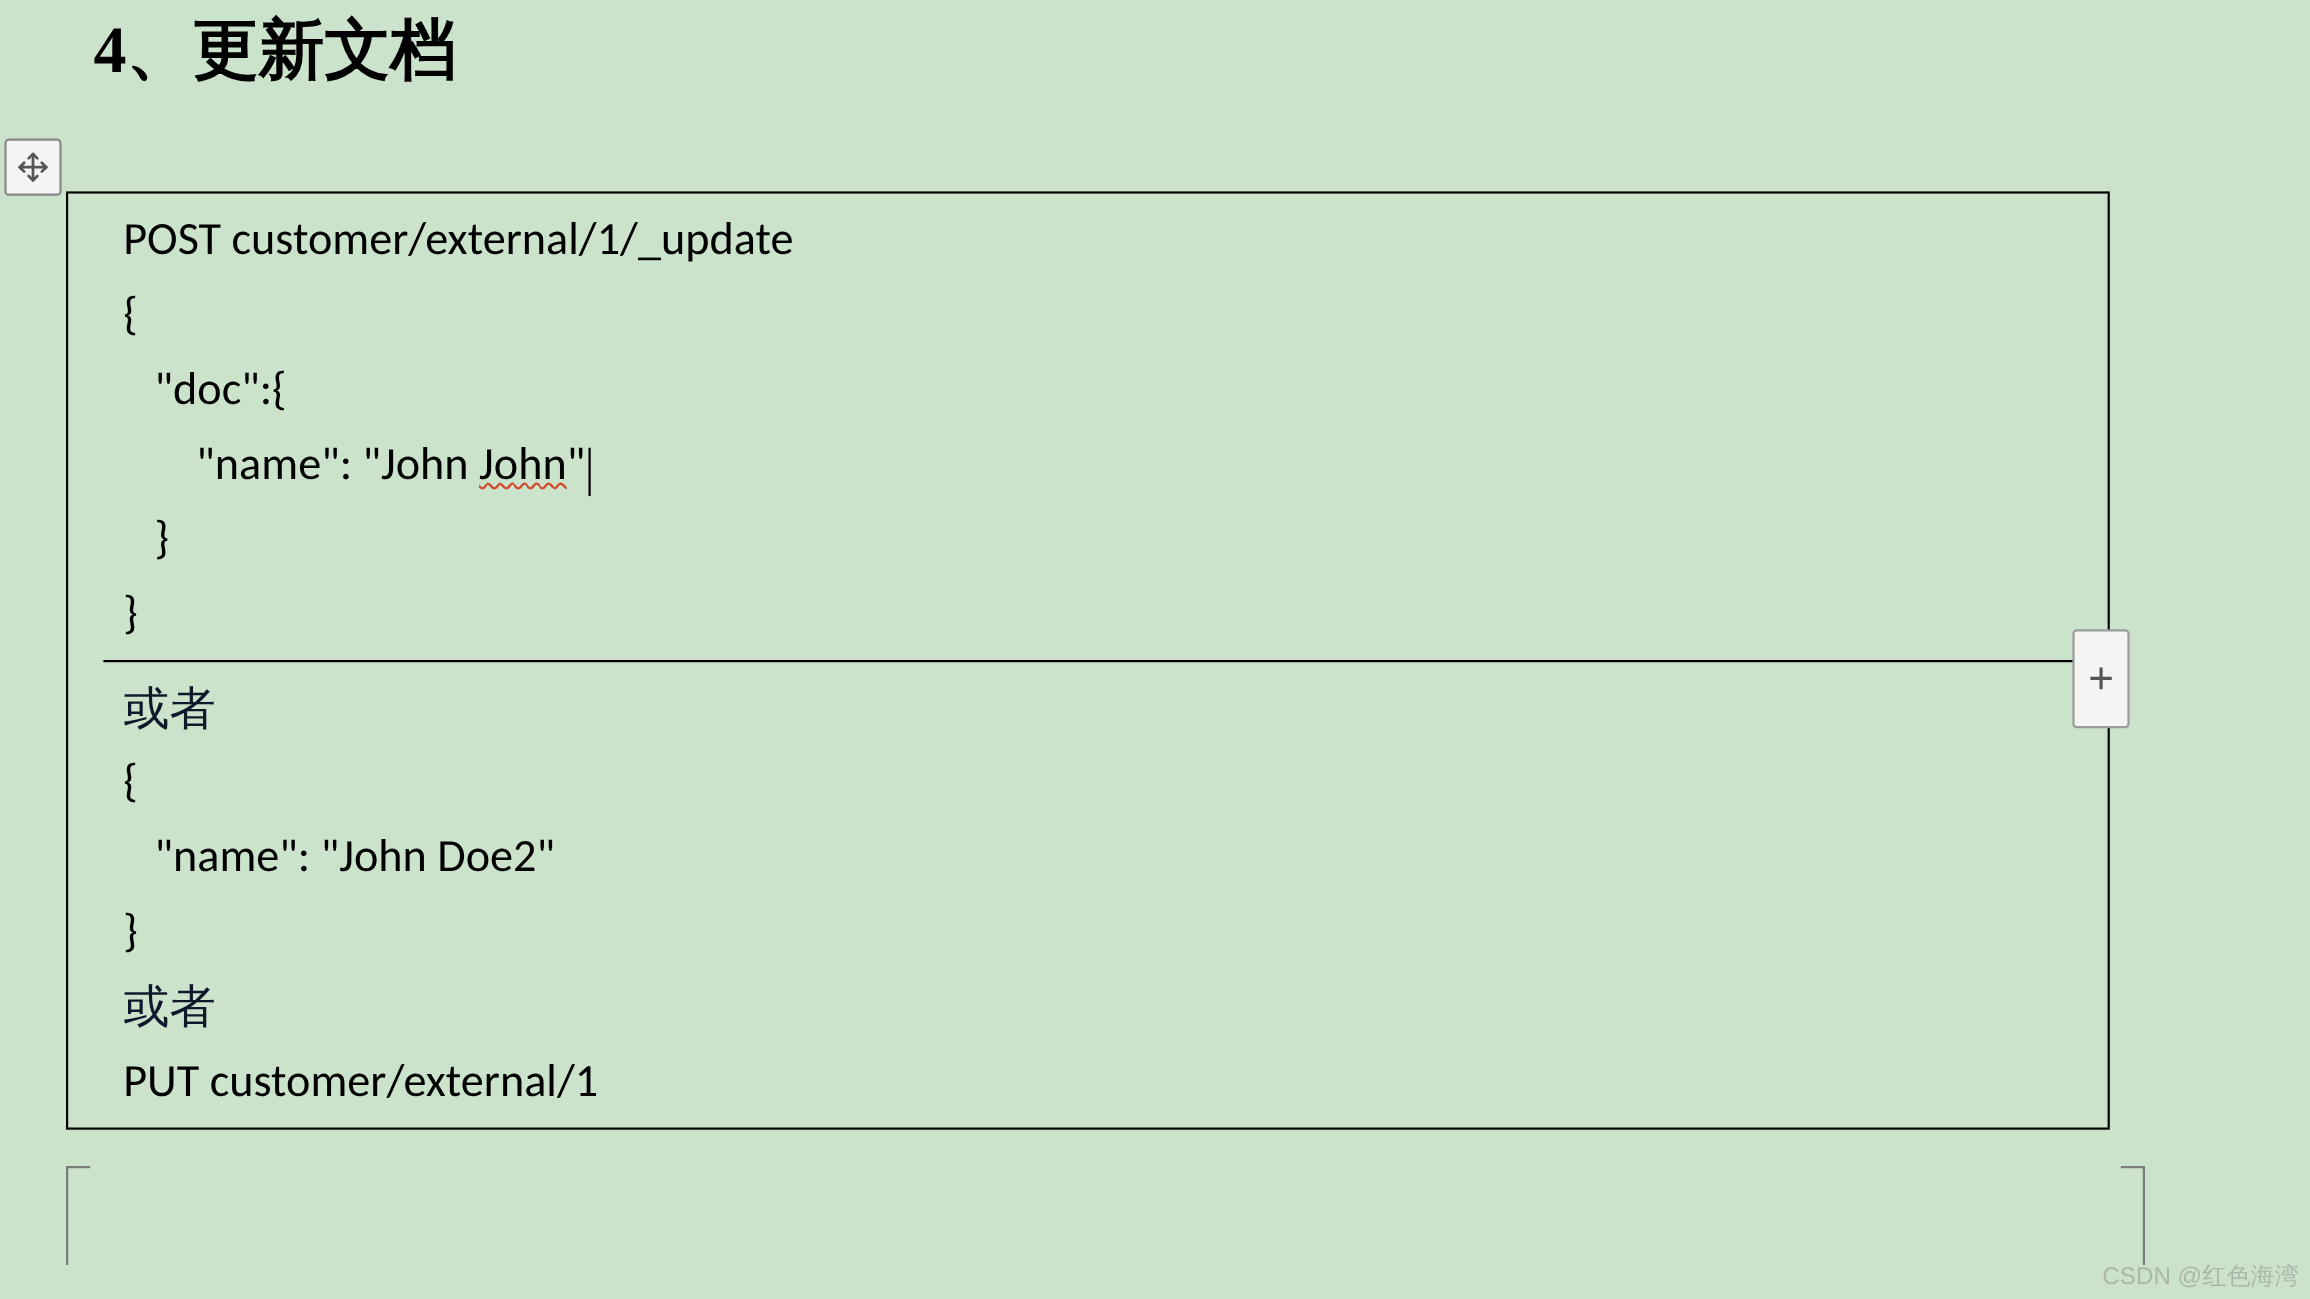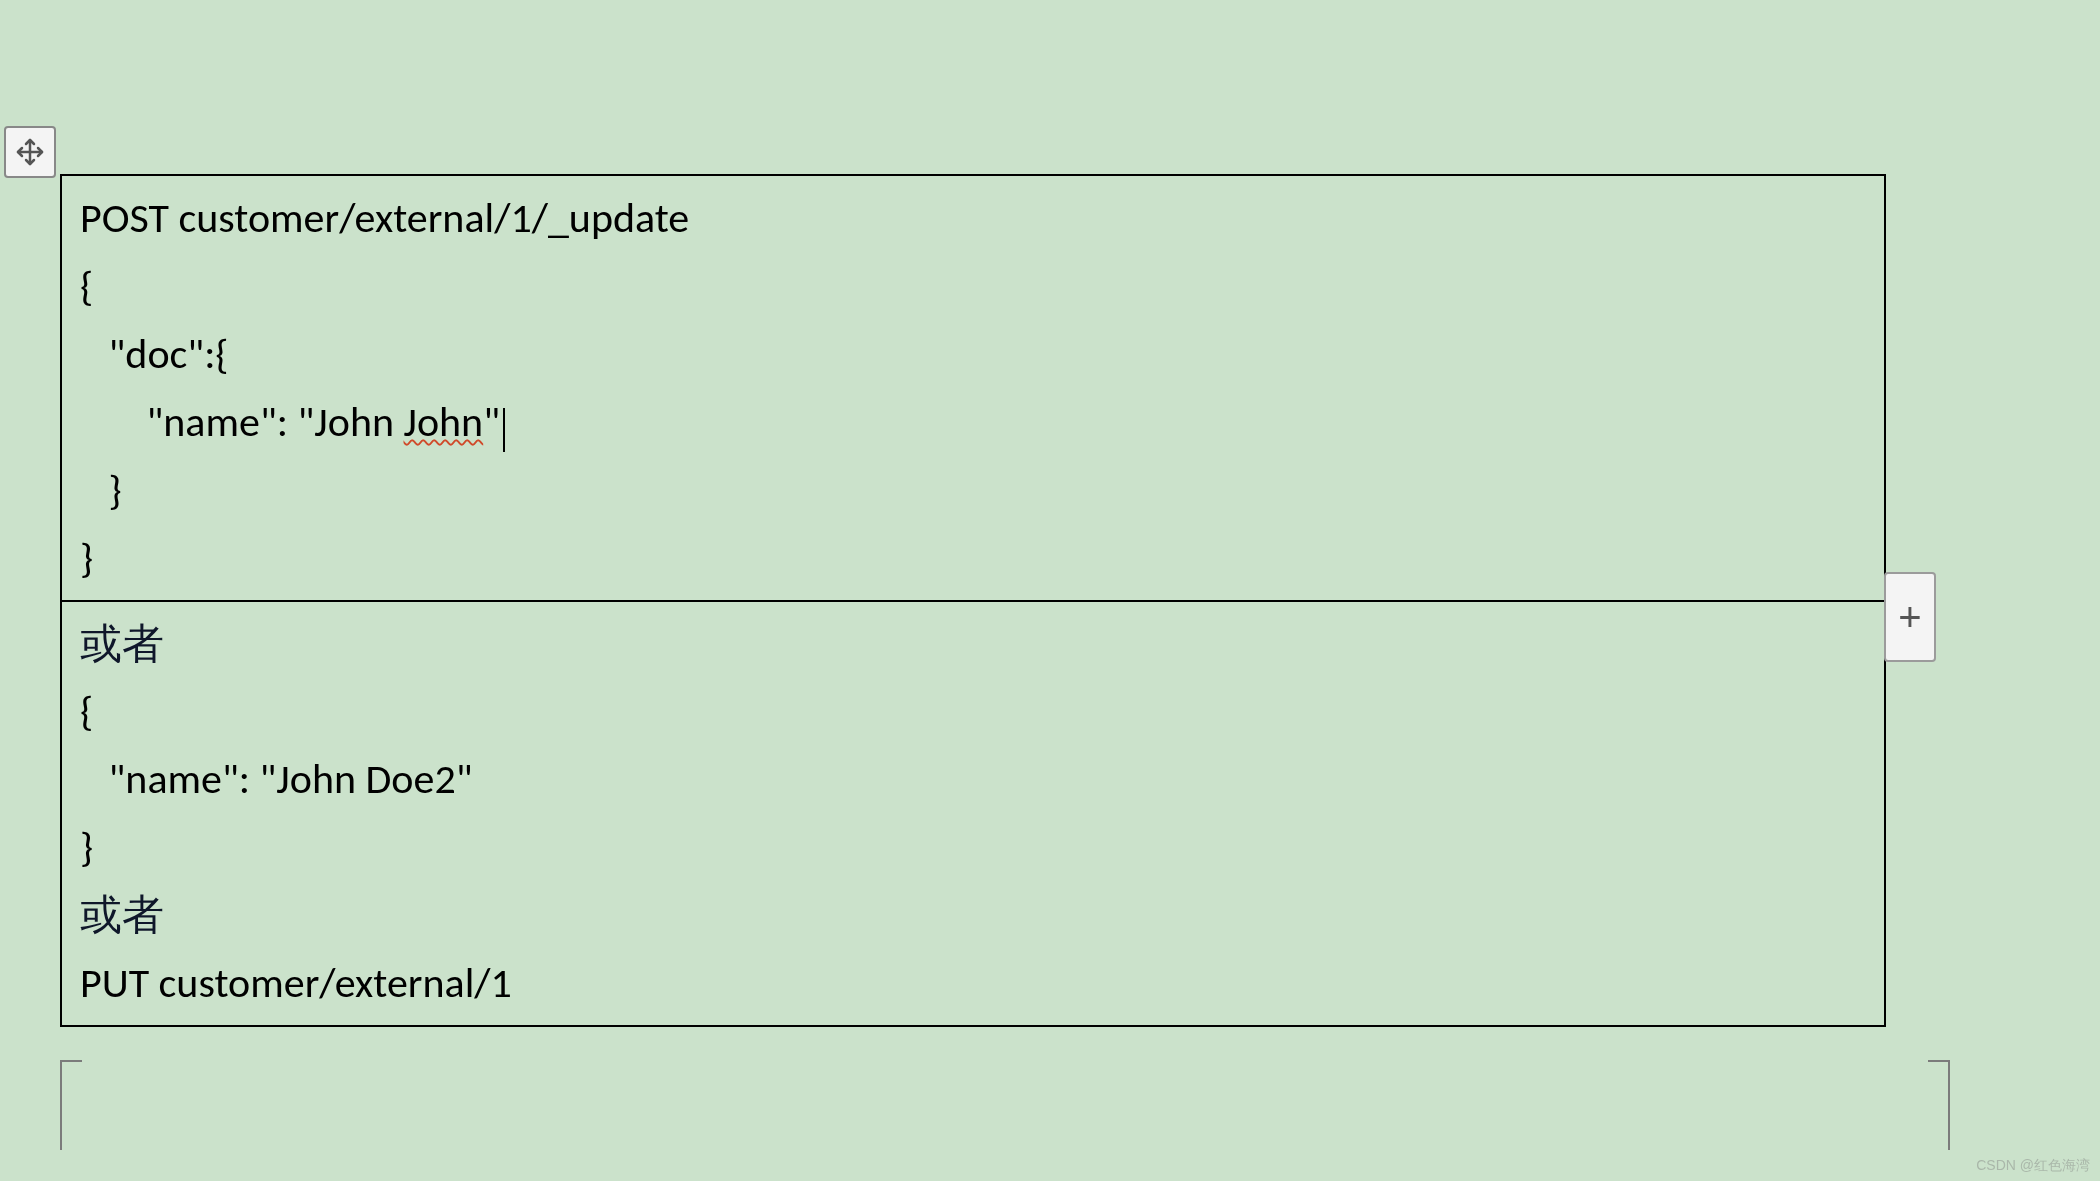--- a/index.html
+++ b/index.html
@@ -41,20 +41,21 @@
   .move-handle svg { width: 32px; height: 32px; }
   .move-handle line, .move-handle polyline {
     stroke: #555; stroke-width: 2.5; fill: none; stroke-linecap: round; stroke-linejoin: round;
   }
   .table {
     position: absolute;
     left: 60px;
     top: 174px;
     width: 1822px;
     border: 2px solid #000;
+    padding-left: 32px;
   }
   .cell {
     border-bottom: 2px solid #000;
     padding: 8px 18px 8px 18px;
     box-sizing: border-box;
   }
   .cell:last-child { border-bottom: none; }
   .code-line {
     font-family: Calibri, Arial, sans-serif;
     font-size: 42px;
@@ -128,29 +129,30 @@
   }
   .corner-br::after {
     content:"";
     position:absolute; right:0; top:0; width:22px; height:2px; background:#7b7b7b;
   }
   .watermark {
     position: absolute;
     right: 10px;
     bottom: 6px;
     font-family: "Microsoft YaHei", Arial, sans-serif;
-    font-size: 14px;
+    font-size: 22px;
     color: rgba(120,120,120,0.4);
   }
 </style>
 </head>
 <body>
 
 <div class="page">
 
+  <div class="heading">4、更新文档</div>
 
   <div class="move-handle">
     <svg viewBox="0 0 32 32">
       <line x1="16" y1="4" x2="16" y2="28"></line>
       <line x1="4" y1="16" x2="28" y2="16"></line>
       <polyline points="12,8 16,4 20,8"></polyline>
       <polyline points="12,24 16,28 20,24"></polyline>
       <polyline points="8,12 4,16 8,20"></polyline>
       <polyline points="24,12 28,16 24,20"></polyline>
     </svg>

